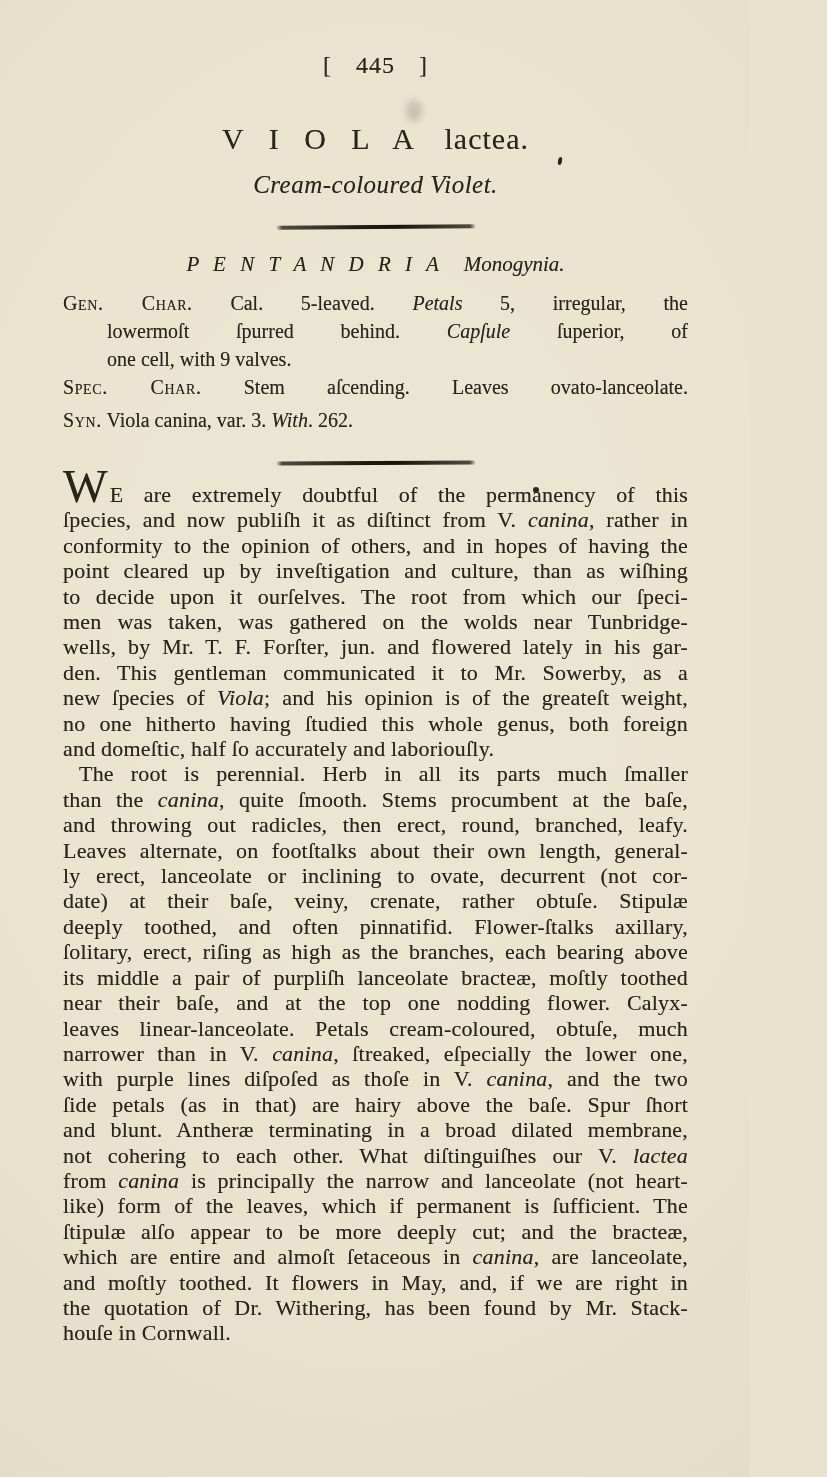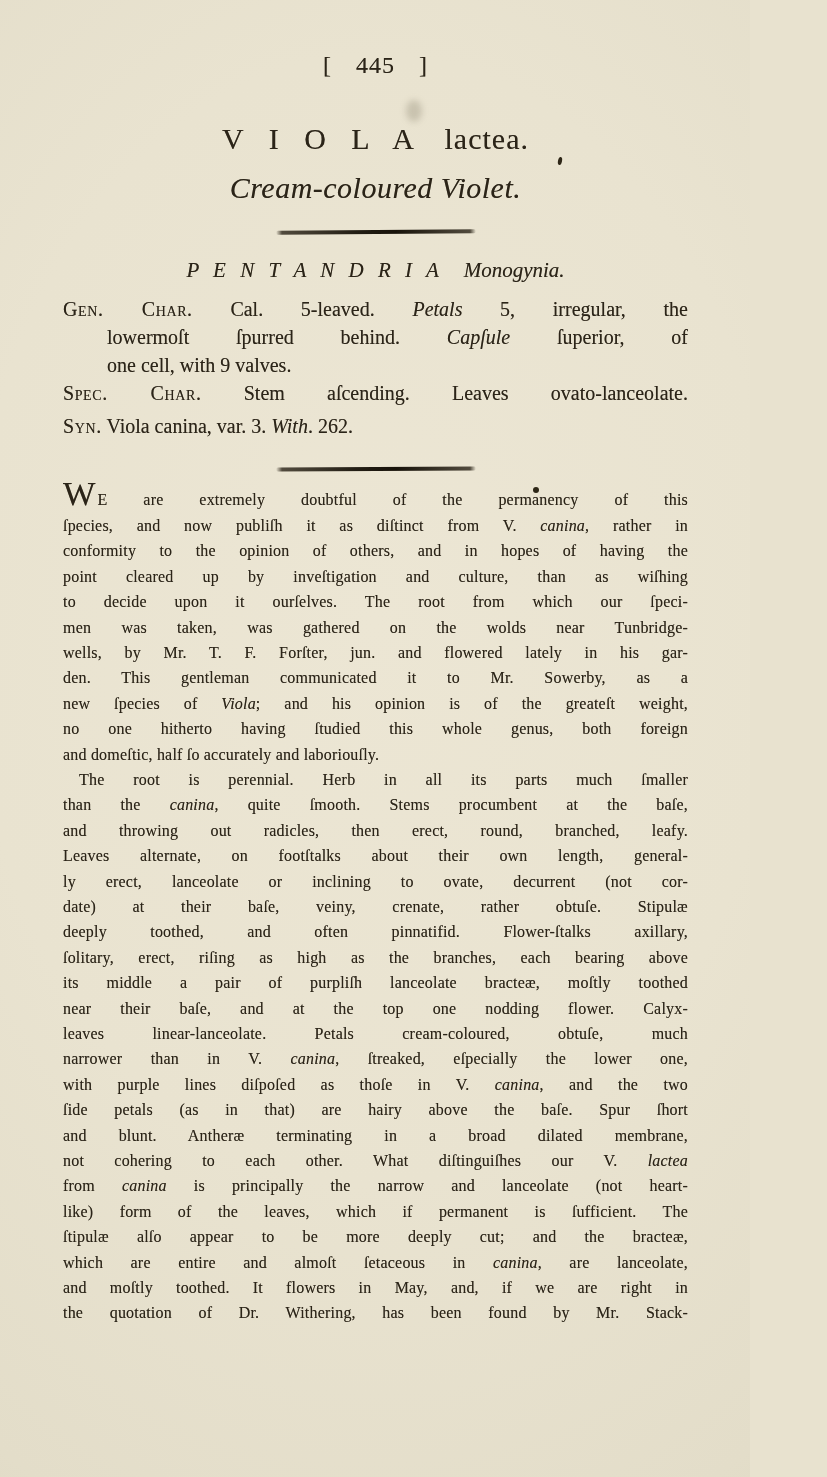--- a/index.html
+++ b/index.html
@@ -33,21 +33,21 @@
     text-align: center;
     font-size: 30px; line-height: 1.1;
     font-weight: normal;
   }
   .genus { word-spacing: 12px; letter-spacing: 3px; }
   .species { margin-left: 20px; letter-spacing: 1px; }
   .common {
     margin: 16px 0 0 0;
     text-align: center;
     font-style: italic; font-weight: normal;
-    font-size: 30px; line-height: 1.1;
+    font-size: 25px; line-height: 1.1;
     letter-spacing: 0.5px;
   }
 
   
   .rule {
     margin-left: auto; margin-right: auto;
     height: 3.5px; border-radius: 2px;
     background: linear-gradient(90deg,
       rgba(43,36,24,0) 0%, rgba(43,36,24,0.8) 3%,
       rgba(24,19,10,0.95) 40%, rgba(24,19,10,1) 60%,
@@ -65,21 +65,21 @@
   }
   .classname { letter-spacing: 3px; word-spacing: 3px; margin-right: 22px; }
 
   
   .sections { margin-top: 13px; font-size: 20px; }
   .sections .line { line-height: 28px; }
   .sec-spec { margin-top: 0; }
   .sec-syn  { margin-top: 5px; }
 
   
-  .bodytext { margin-top: 17px; font-size: 16px; letter-spacing: 0.2px; }
+  .bodytext { margin-top: 17px; font-size: 22px; letter-spacing: 0.2px; }
   .bodytext .line { line-height: 25.4px; }
 
   
   .line { white-space: nowrap; }
   .line.j { white-space: normal; text-align: justify; text-align-last: justify; }
   .line.cont { padding-left: 44px; }
   .line.ind { text-indent: 16px; }
   .sc { font-variant: small-caps; letter-spacing: 0.6px; }
   .in { font-size: 215%; line-height: 0; letter-spacing: 2px; }
 
@@ -167,20 +167,21 @@
           <div class="line j">with purple lines diſpoſed as thoſe in V. <i>canina</i>, and the two</div>
           <div class="line j">ſide petals (as in that) are hairy above the baſe. Spur ſhort</div>
           <div class="line j">and blunt. Antheræ terminating in a broad dilated membrane,</div>
           <div class="line j">not cohering to each other. What diſtinguiſhes our V. <i>lactea</i></div>
           <div class="line j">from <i>canina</i> is principally the narrow and lanceolate (not heart-</div>
           <div class="line j">like) form of the leaves, which if permanent is ſufficient. The</div>
           <div class="line j">ſtipulæ alſo appear to be more deeply cut; and the bracteæ,</div>
           <div class="line j">which are entire and almoſt ſetaceous in <i>canina</i>, are lanceolate,</div>
           <div class="line j">and moſtly toothed. It flowers in May, and, if we are right in</div>
           <div class="line j">the quotation of Dr. Withering, has been found by Mr. Stack-</div>
+          <div class="line">houſe in Cornwall.</div>
         </div>
     </main>
 
   </div>
 
   <div class="smudge"></div>
   <div class="speck speck-comma"></div>
   <div class="speck speck-dot"></div>
 </div>
 

